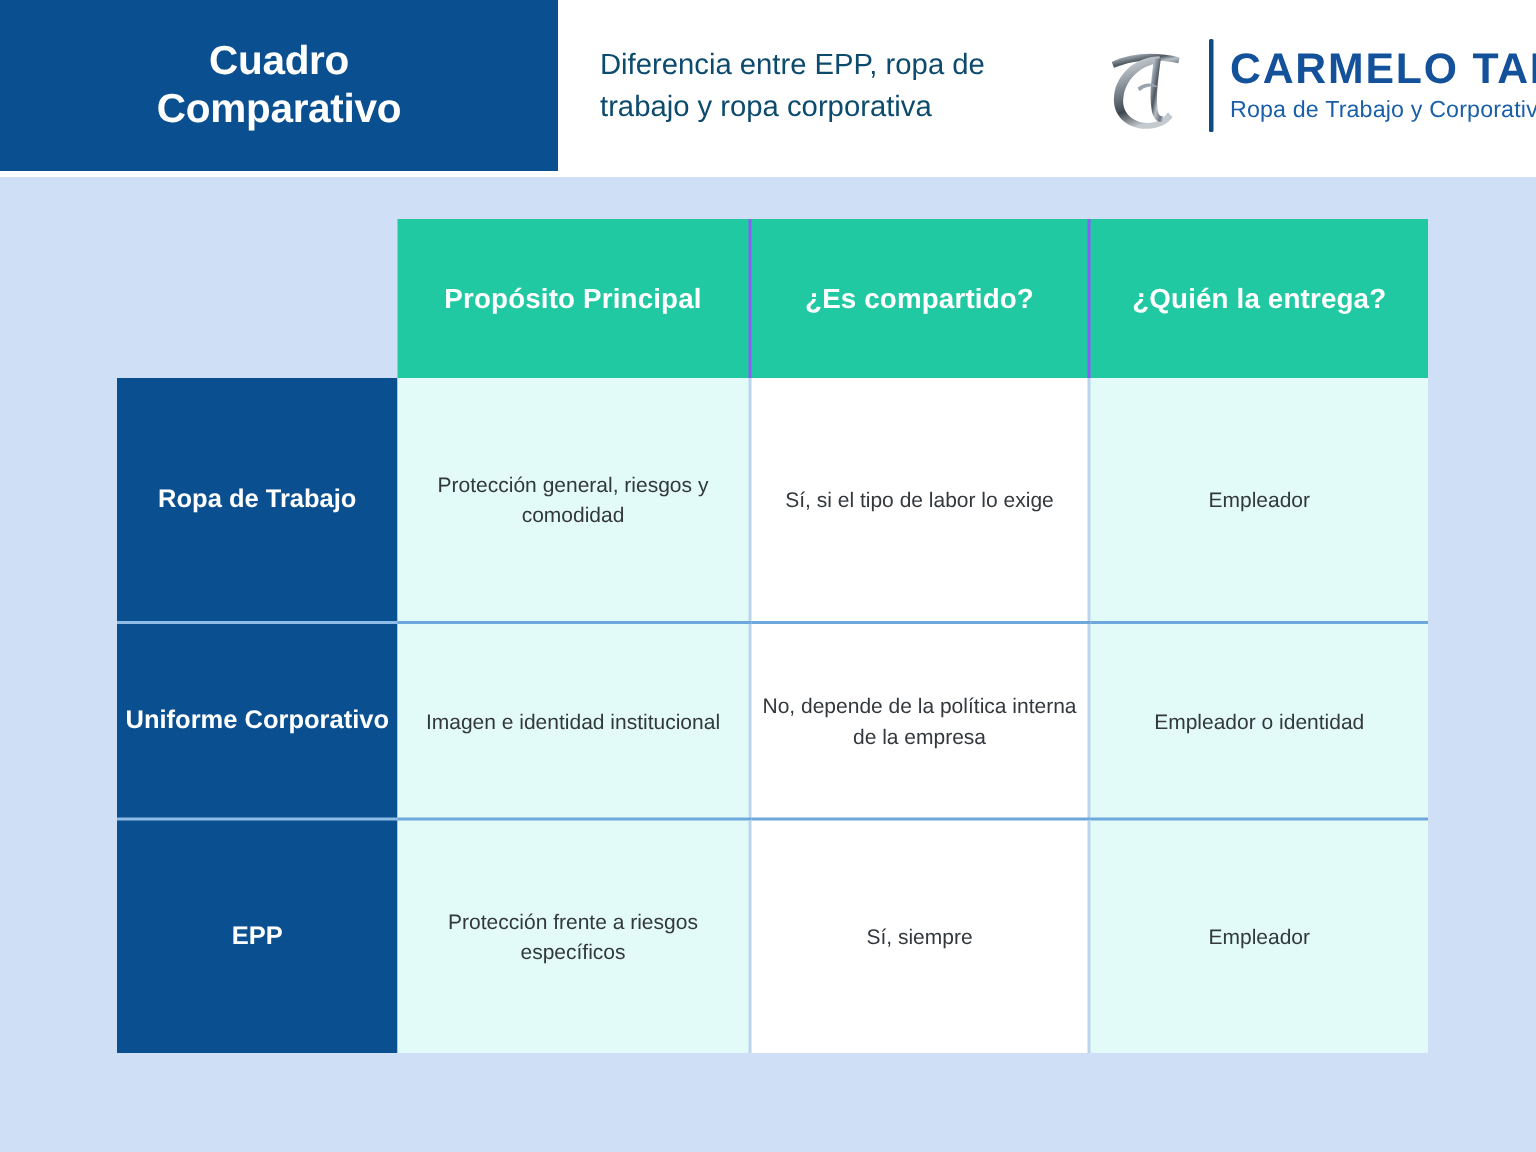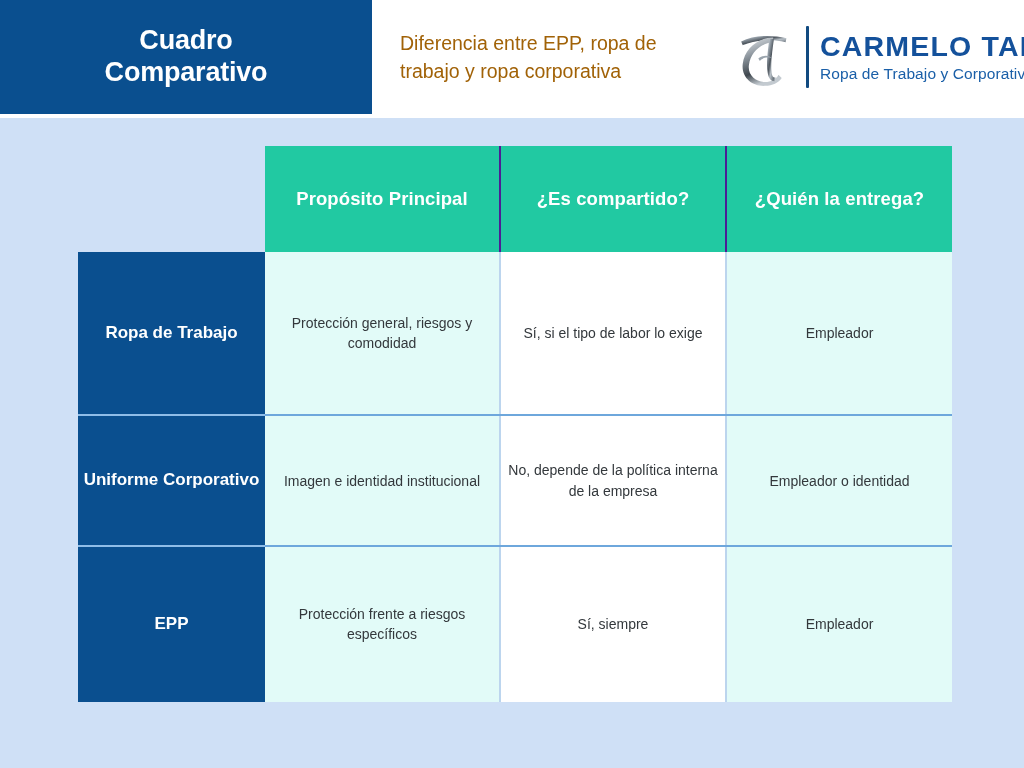--- a/index.html
+++ b/index.html
@@ -60,21 +60,21 @@
     flex: 1;
     display: flex;
     align-items: center;
     padding-left: 28px;
     padding-right: 8px;
     box-sizing: border-box;
     height: 114px;
   }
 
   .subtitle-text {
-    color: #a16207;
+    color: #0c4a6e;
     font-size: 19.5px;
     line-height: 1.45;
     max-width: 300px;
     font-weight: normal;
   }
 
   
   .logo-block {
     width: 300px;
     height: 114px;
@@ -161,21 +161,21 @@
   }
 
   
   .colhead {
     background: #21c9a2;
     color: #ffffff;
     font-size: 18.5px;
     font-weight: bold;
     text-align: center;
     height: 106px;
-    border-right: 2px solid #4c1d95;
+    border-right: 2px solid #8b5cf6;
     letter-spacing: 0.1px;
   }
   .colhead.last { border-right: none; margin-top: 24px; }
 
   
   .rowhead {
     background: #0a4f8f;
     color: #ffffff;
     font-size: 17px;
     font-weight: bold;

